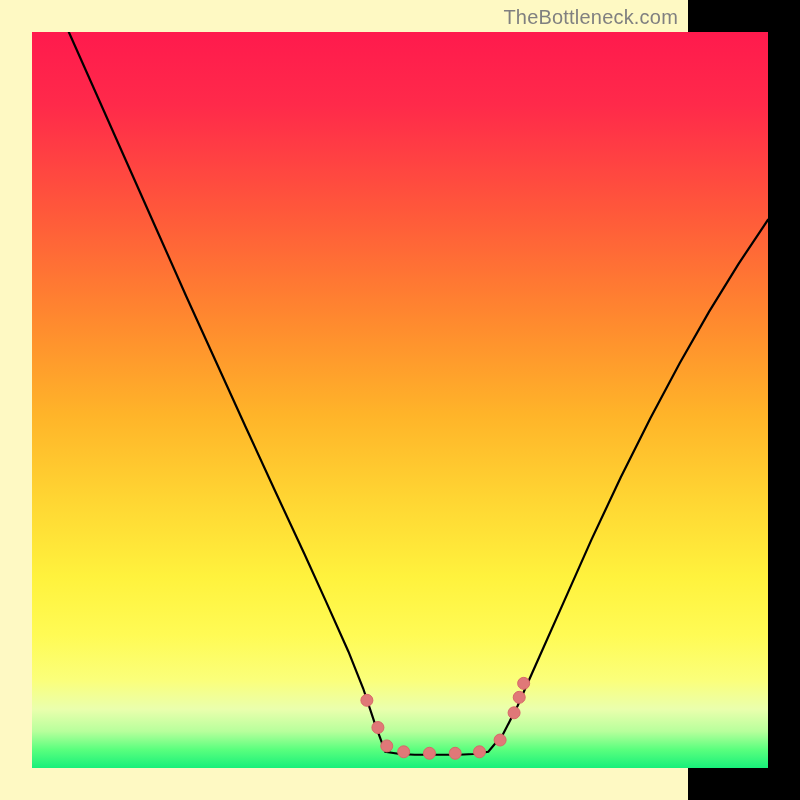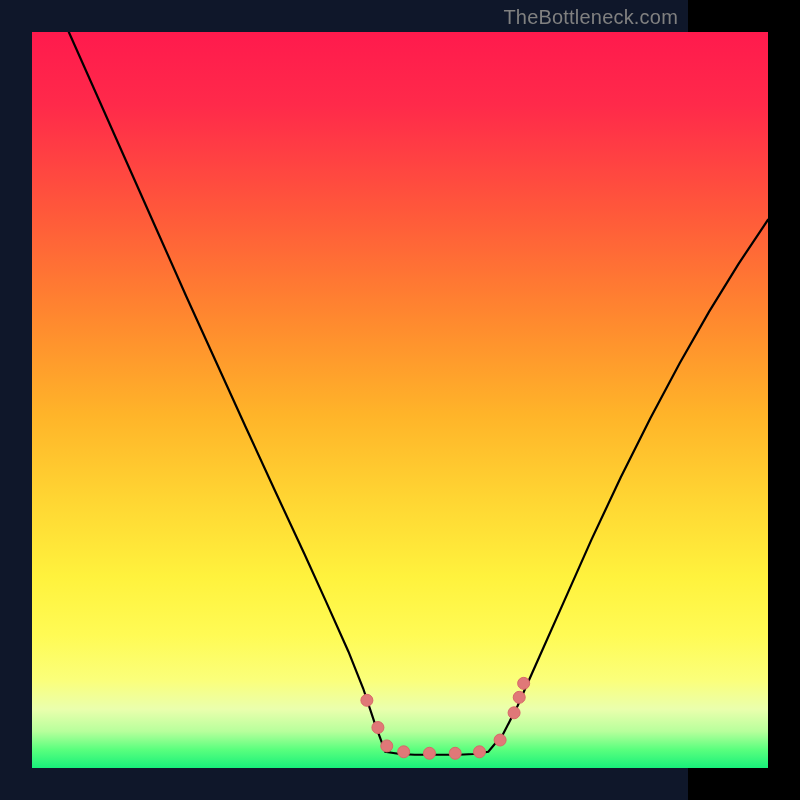--- a/index.html
+++ b/index.html
@@ -8,21 +8,21 @@
     width: 800px;
     height: 800px;
     overflow: hidden;
     background: #000;
     font-family: Arial, Helvetica, sans-serif;
   }
   .frame {
     position: relative;
     width: 688px;
     height: 800px;
-    background: #0f172a;
+    background: #fef9c3;
   }
   .plot-area {
     position: absolute;
     left: 32px;
     top: 32px;
     width: 736px;
     height: 736px;
     
     background: linear-gradient(
       to bottom,

